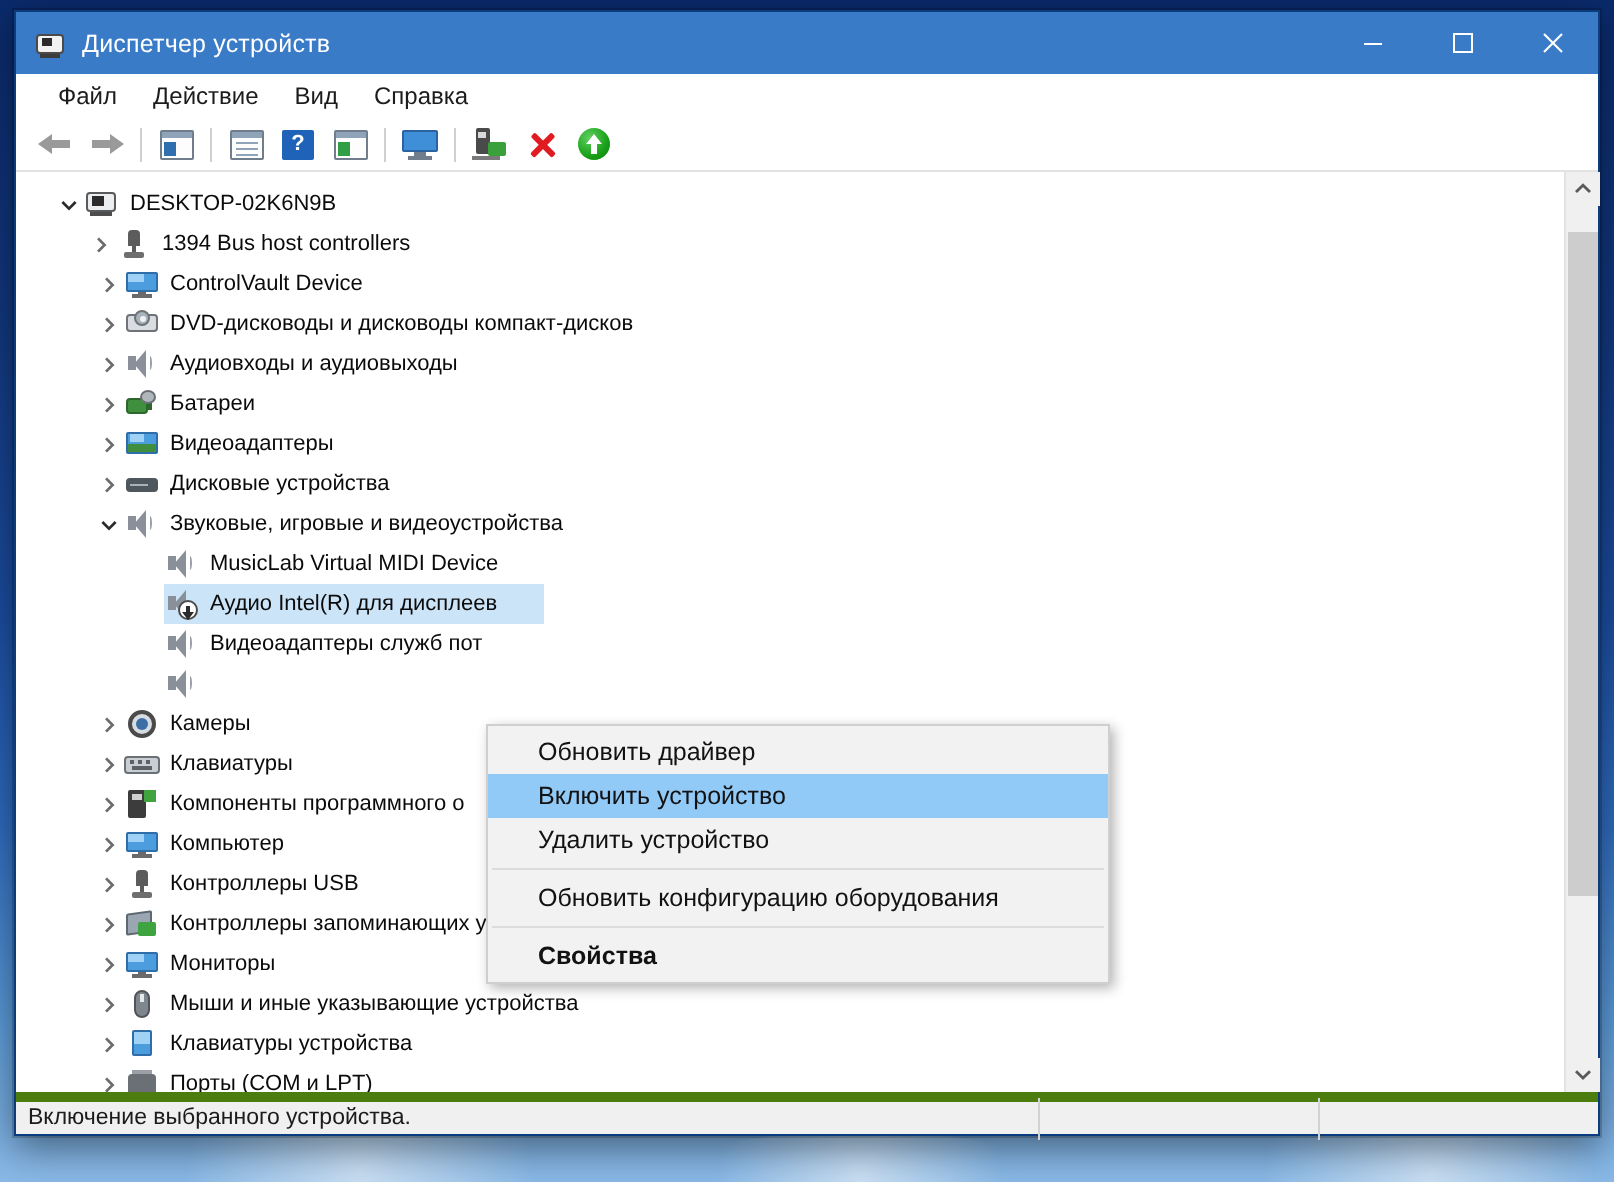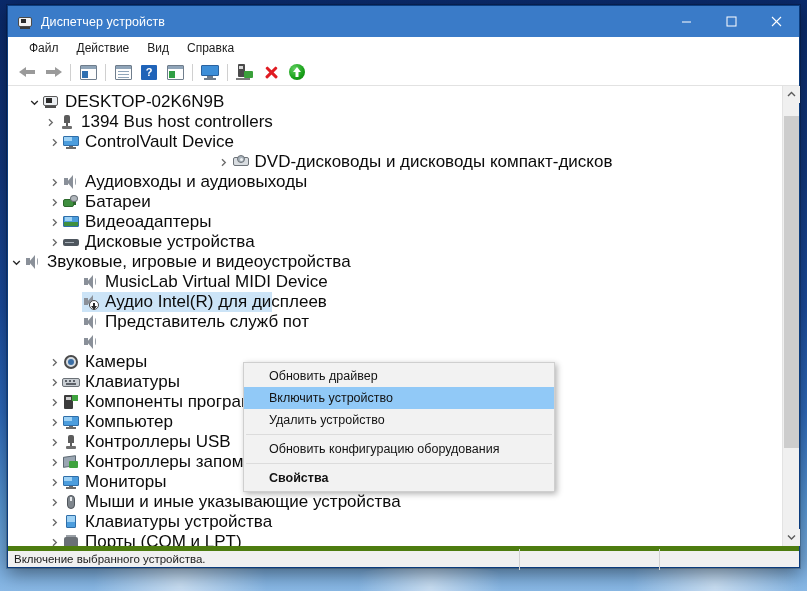--- a/index.html
+++ b/index.html
@@ -150,21 +150,21 @@
   }
 
   
   .content { flex: 1 1 auto; display: flex; min-height: 0; position: relative; background:#fff; }
   .tree {
     flex: 1 1 auto; overflow: hidden; position: relative;
     padding-top: 6px;
   }
   .row {
     height: 20px; display: flex; align-items: center; white-space: nowrap;
-    font-size: 17px; color: #0b0b0b; position: relative;
+    font-size: 11px; color: #0b0b0b; position: relative;
   }
   .row .chev {
     width: 16px; height: 20px; display: flex; align-items: center; justify-content: center;
     flex: 0 0 16px;
   }
   .row .chev svg { display:block; }
   .row .ico { width: 18px; height: 16px; margin-right: 5px; position: relative; flex: 0 0 18px; }
   .row .lbl { line-height: 16px; }
   .row.selected .selbg {
     position: absolute; left: 0; top: 0; height: 20px; background: #cce4f7;
@@ -425,21 +425,21 @@
           <span class="ico">
             <div class="i-mon">
               <div class="b"></div>
               <div class="g"></div>
               <div class="st"></div>
               <div class="bs"></div>
             </div>
           </span>
           <span class="lbl">ControlVault Device</span>
         </div>
-        <div class="row" style="padding-left: 38px; justify-content: center;">
+        <div class="row" style="padding-left: 38px;">
           <span class="chev">
             <svg width="9" height="9" viewBox="0 0 9 9">
               <polyline points="3,1.2 6.3,4.5 3,7.8" fill="none" stroke="#6b6b6b" stroke-width="1.35"></polyline>
             </svg>
           </span>
           <span class="ico">
             <div class="i-dvd">
               <div class="d"></div>
               <div class="c"></div>
               <div class="c2"></div>
@@ -499,21 +499,21 @@
             </svg>
           </span>
           <span class="ico">
             <div class="i-disk">
               <div class="b"></div>
               <div class="l"></div>
             </div>
           </span>
           <span class="lbl">Дисковые устройства</span>
         </div>
-        <div class="row" style="">
+        <div class="row" style="padding-left: 38px;">
           <span class="chev">
             <svg width="9" height="9" viewBox="0 0 9 9">
               <polyline points="1.2,3 4.5,6.3 7.8,3" fill="none" stroke="#2b2b2b" stroke-width="1.35"></polyline>
             </svg>
           </span>
           <span class="ico">
             <div class="i-spk">
               <div class="c"></div>
               <div class="t"></div>
               <div class="w1"></div>
@@ -546,21 +546,21 @@
         </div>
         <div class="row" style="padding-left: 58px;">
           <span class="chev"></span>
           <span class="ico">
             <div class="i-spk">
               <div class="c"></div>
               <div class="t"></div>
               <div class="w1"></div>
             </div>
           </span>
-          <span class="lbl">Представитель служб пот</span>
+          <span class="lbl">Видеоадаптеры служб пот</span>
         </div>
         <div class="row" style="padding-left: 58px;">
           <span class="chev"></span>
           <span class="ico">
             <div class="i-spk">
               <div class="c"></div>
               <div class="t"></div>
               <div class="w1"></div>
             </div>
           </span>

